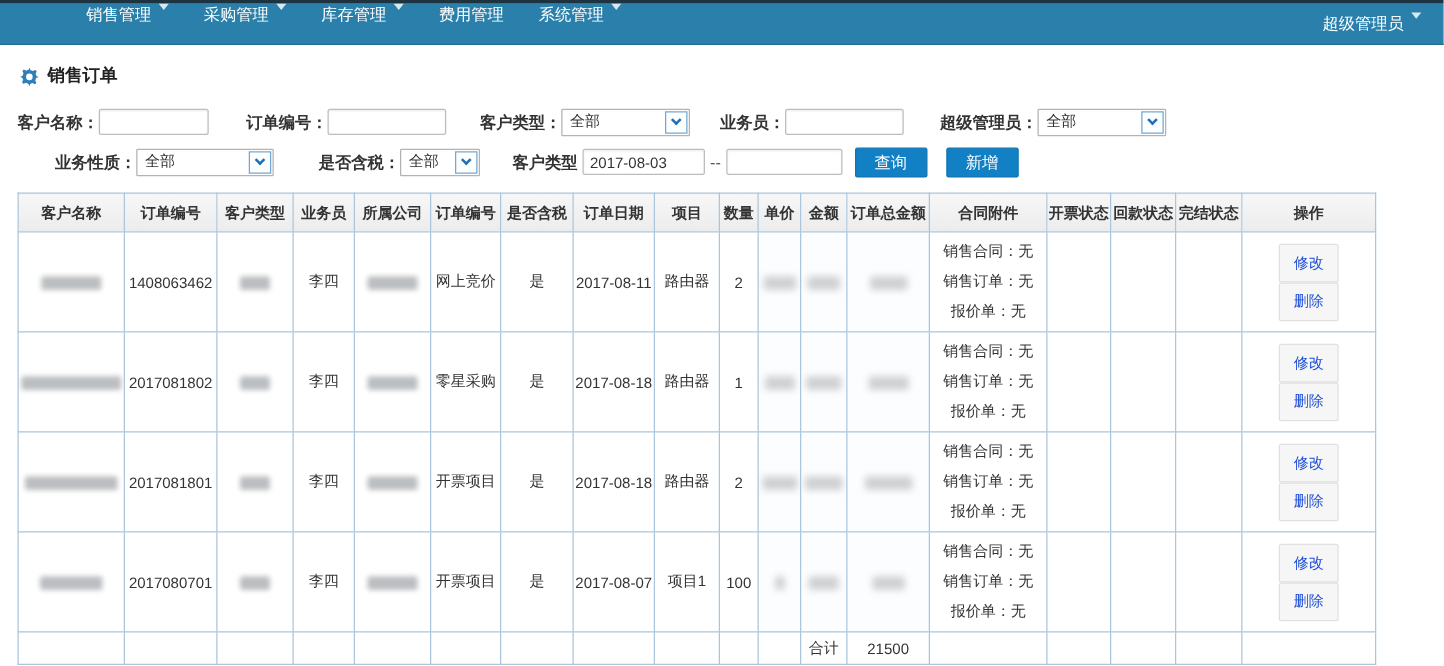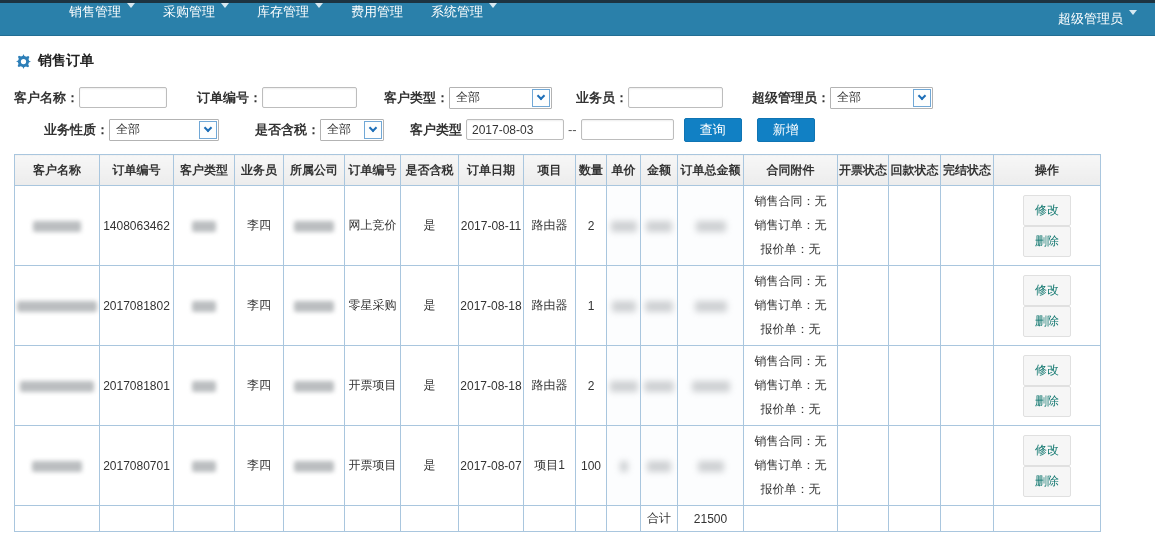--- a/index.html
+++ b/index.html
@@ -52,21 +52,21 @@
     width:1086px; margin:11px 14px 0 14px; border-collapse:collapse; table-layout:fixed;
     font-size:12px; color:#333;
   }
   .grid th, .grid td { border:1px solid #a9c6de; text-align:center; vertical-align:middle; overflow:hidden; }
   .grid th { height:31px; background:linear-gradient(#f7f7f7,#ececec); font-weight:bold; font-size:12px;text-align:center; }
   .grid td { height:74px; background:#fff; }
   .grid tr.total-row td { height:26px; }
   .att div { margin:7px 0; white-space:nowrap; }
   .op-btn {
     display:inline-block; padding:6px 11px; margin:0 5px; background:#f6f6f6;
-    border:1px solid #e0e0e0; border-radius:2px; font-size:12px; font-family:inherit; color:#0f766e; cursor:pointer;
+    border:1px solid #e0e0e0; border-radius:2px; font-size:12px; font-family:inherit; color:#1d4ed8; cursor:pointer;
   }
   .pill { display:inline-block; height:11px; border-radius:2px; background:#84898e; opacity:.55; filter:blur(2px); vertical-align:middle; }
   td.haze { background:#fcfdfe; }
   td.haze .pill { opacity:.38; filter:blur(3px); }
 </style>
 </head>
 <body>
 
 <div class="top-strip"></div>
 

